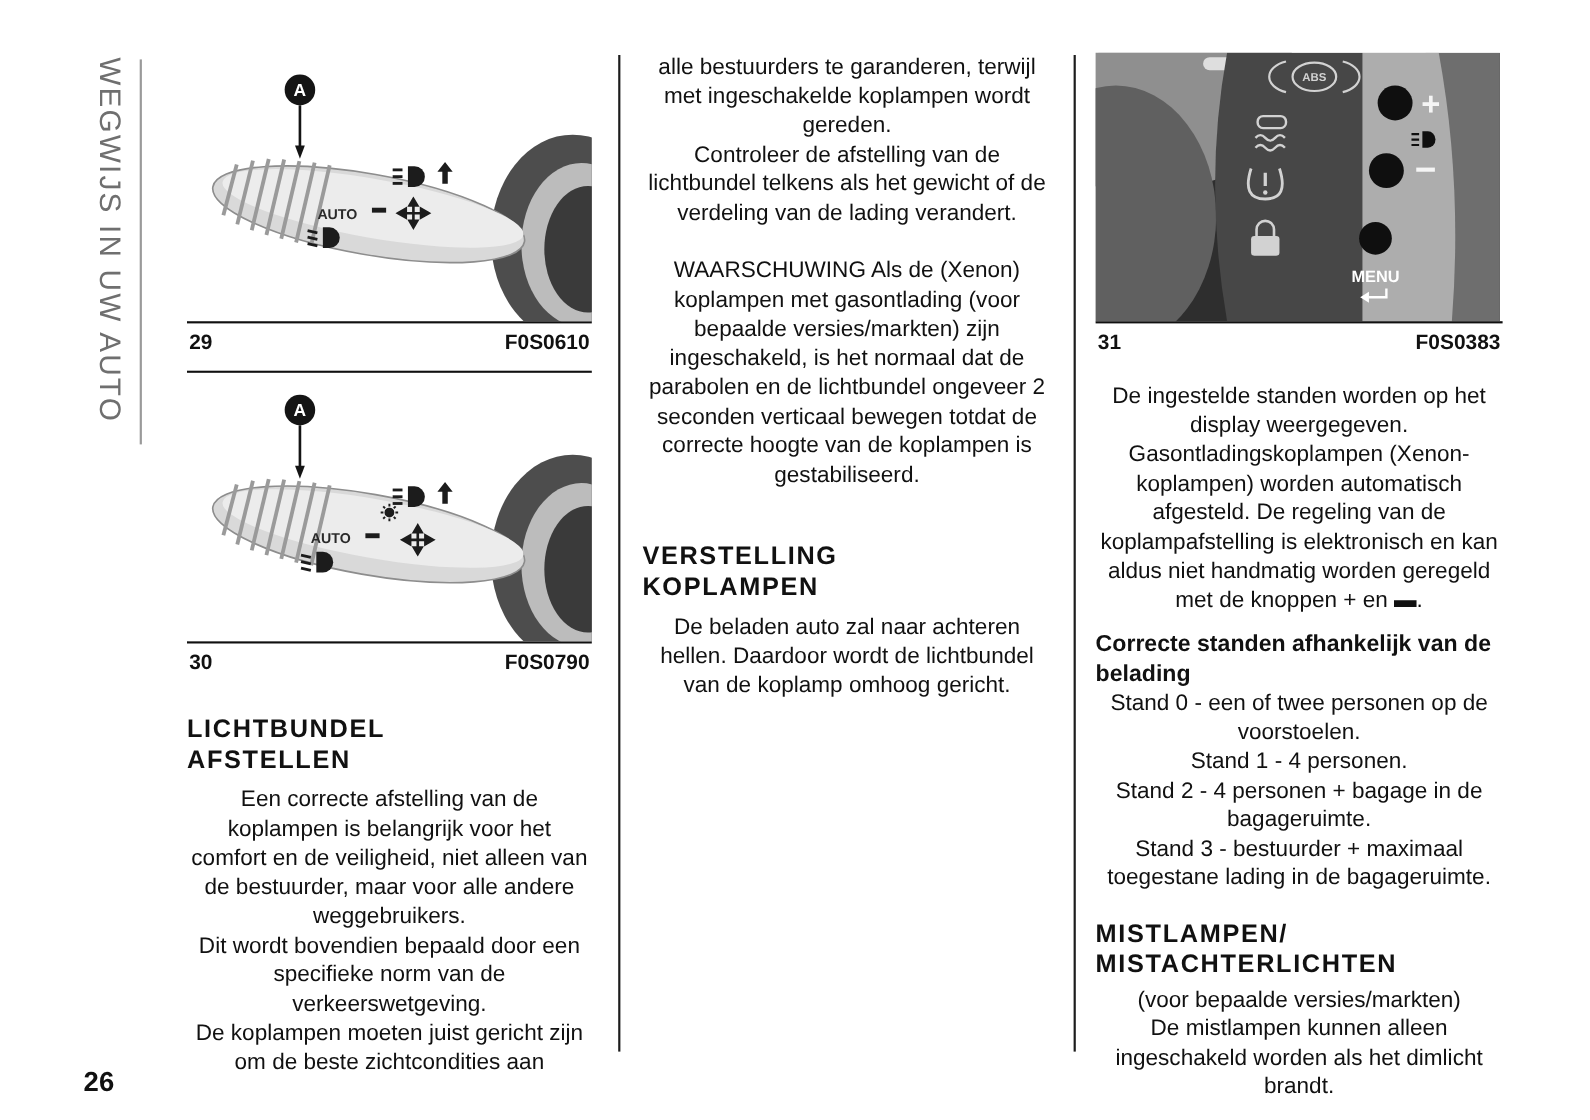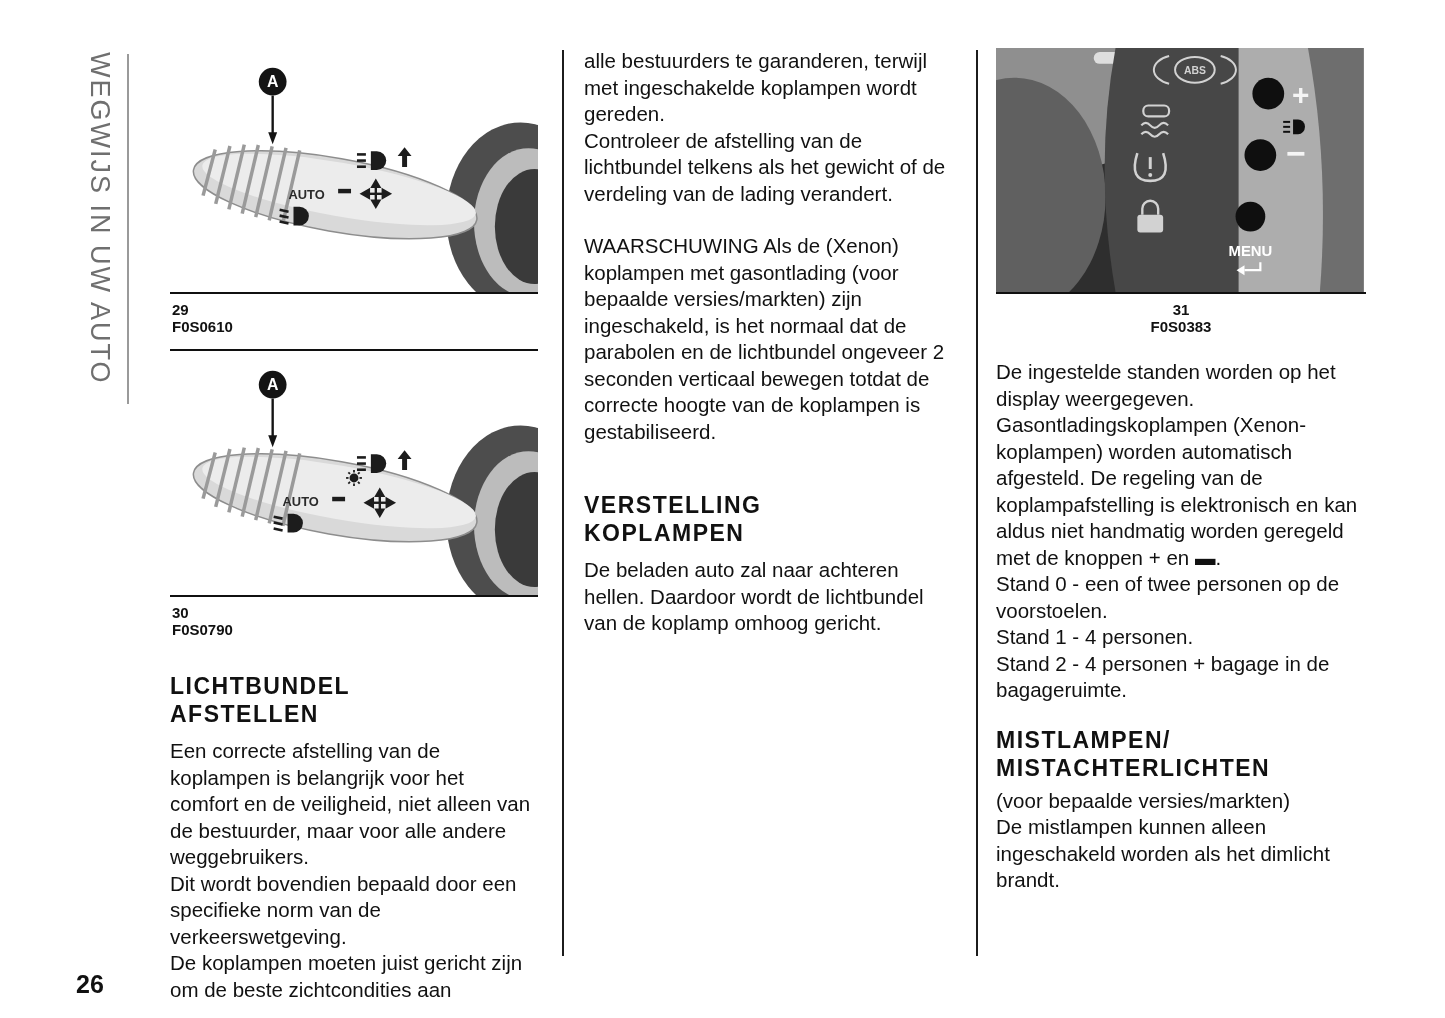--- a/index.html
+++ b/index.html
@@ -31,28 +31,27 @@
   #col3 { left: 996px; width: 370px; }
 
   .col-divider { position: absolute; top: 50px; width: 2px; height: 906px; background: #1c1c1c; }
   #divider1 { left: 562px; }
   #divider2 { left: 976px; }
 
   .photo { width: 100%; height: 246px; border-bottom: 2px solid #101010; background: #fff; }
   .photo svg { display: block; width: 100%; height: 100%; }
   .fig-caption {
     display: flex; justify-content: space-between;
-    font-weight: bold; font-size: 15px;
+    font-weight: bold; font-size: 19px;
     padding: 7px 2px 0 2px;
-    flex-direction: column;
   }
   .block-rule { border-top: 2px solid #101010; margin-top: 14px; }
   #col3 .fig-caption { margin-bottom: 24px; text-align: center; }
 
-  p { margin: 0; font-size: 20.5px; line-height: 26.5px; }
+  p { margin: 0; font-size: 20.5px; line-height: 26.5px; text-align: center; }
   .spacer { height: 26px; }
 
   .section-heading {
     font-size: 23px; font-weight: bold;
     letter-spacing: 1.5px; line-height: 28px;
     margin: 34px 0 10px 0;
     max-width: 320px;
   }
   #col2 .section-heading { margin-top: 46px; }
   #col3 .section-heading { margin-top: 22px; margin-bottom: 6px; }
@@ -293,23 +292,25 @@
       </svg>
     </div>
     <div class="fig-caption">
       <span>31</span>
       <span>F0S0383</span>
     </div>
 
     <p>De ingestelde standen worden op het display weergegeven.</p>
     <p>Gasontladingskoplampen (Xenon-koplampen) worden automatisch afgesteld. De regeling van de koplampafstelling is elektronisch en kan aldus niet handmatig worden geregeld met de knoppen + en ▬.</p>
 
+    <h3 class="sub-heading">Correcte standen afhankelijk van de belading</h3>
     <p>Stand 0 - een of twee personen op de voorstoelen.</p>
     <p>Stand 1 - 4 personen.</p>
     <p>Stand 2 - 4 personen + bagage in de bagageruimte.</p>
+    <p>Stand 3 - bestuurder + maximaal toegestane lading in de bagageruimte.</p>
 
     <h2 class="section-heading">MISTLAMPEN/ MISTACHTERLICHTEN</h2>
     <p>(voor bepaalde versies/markten)</p>
     <p>De mistlampen kunnen alleen ingeschakeld worden als het dimlicht brandt.</p>
   </div>
 
   <div class="page-number">26</div>
 
 </div>
 

